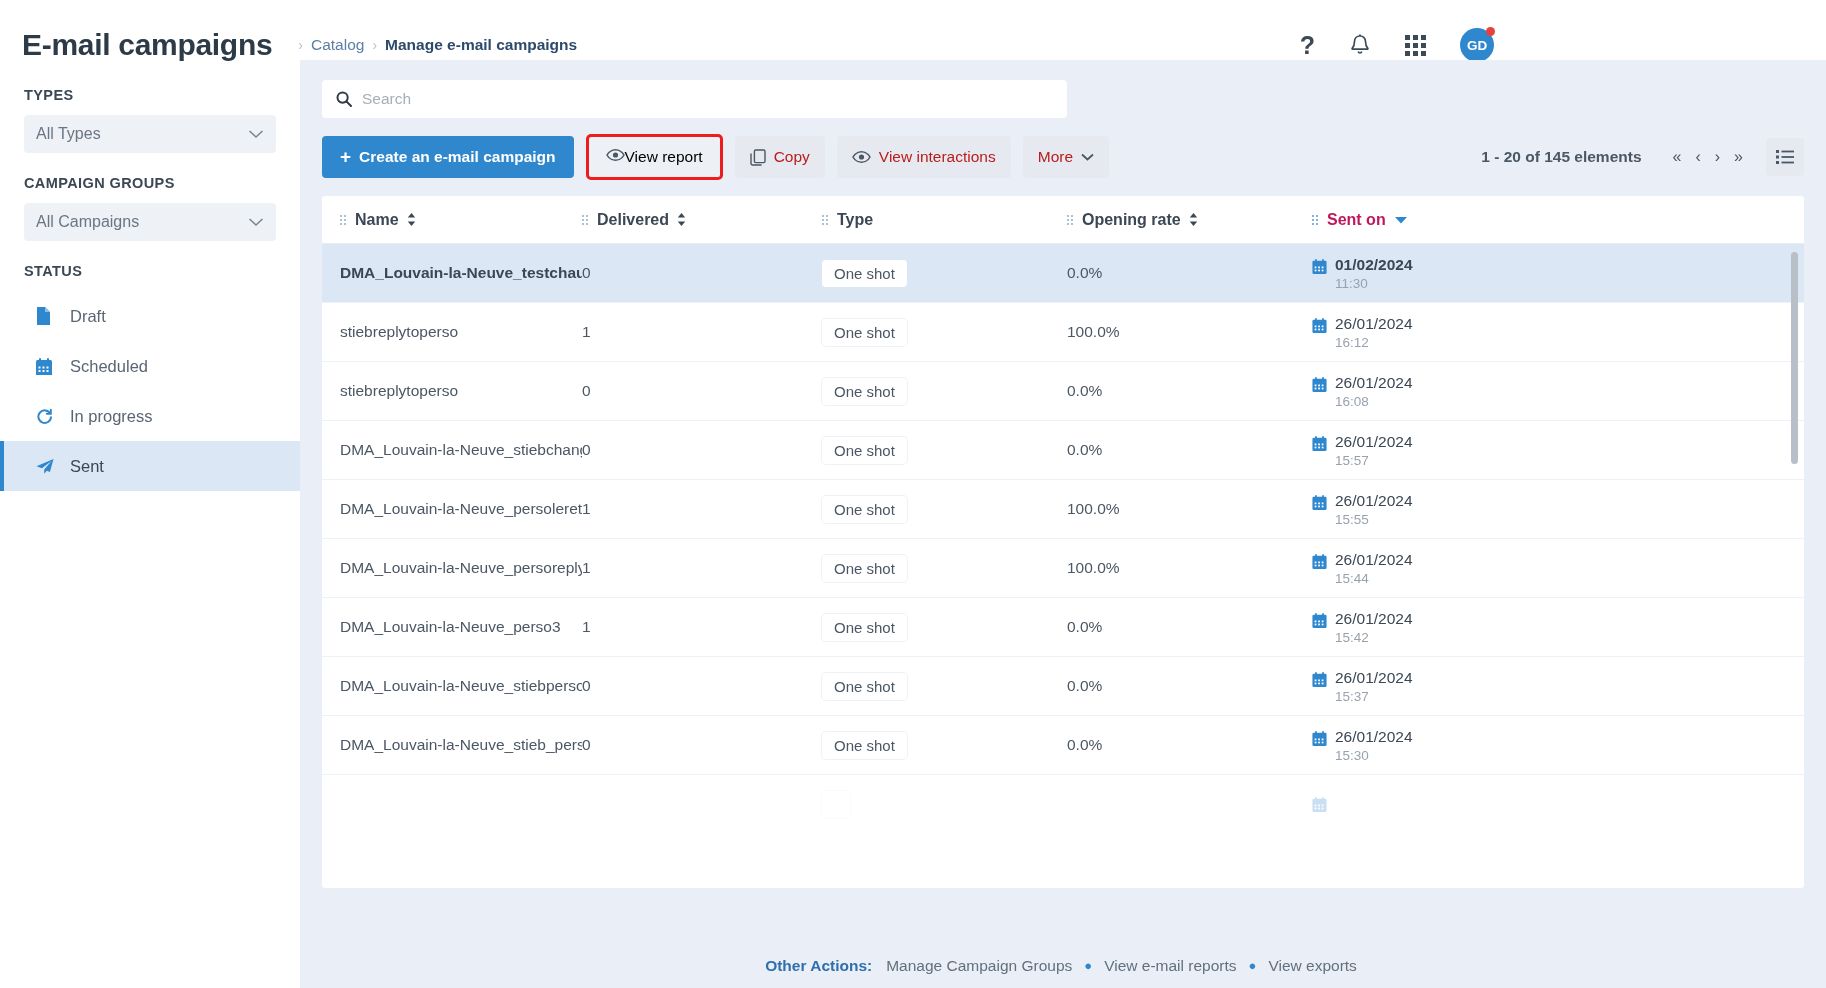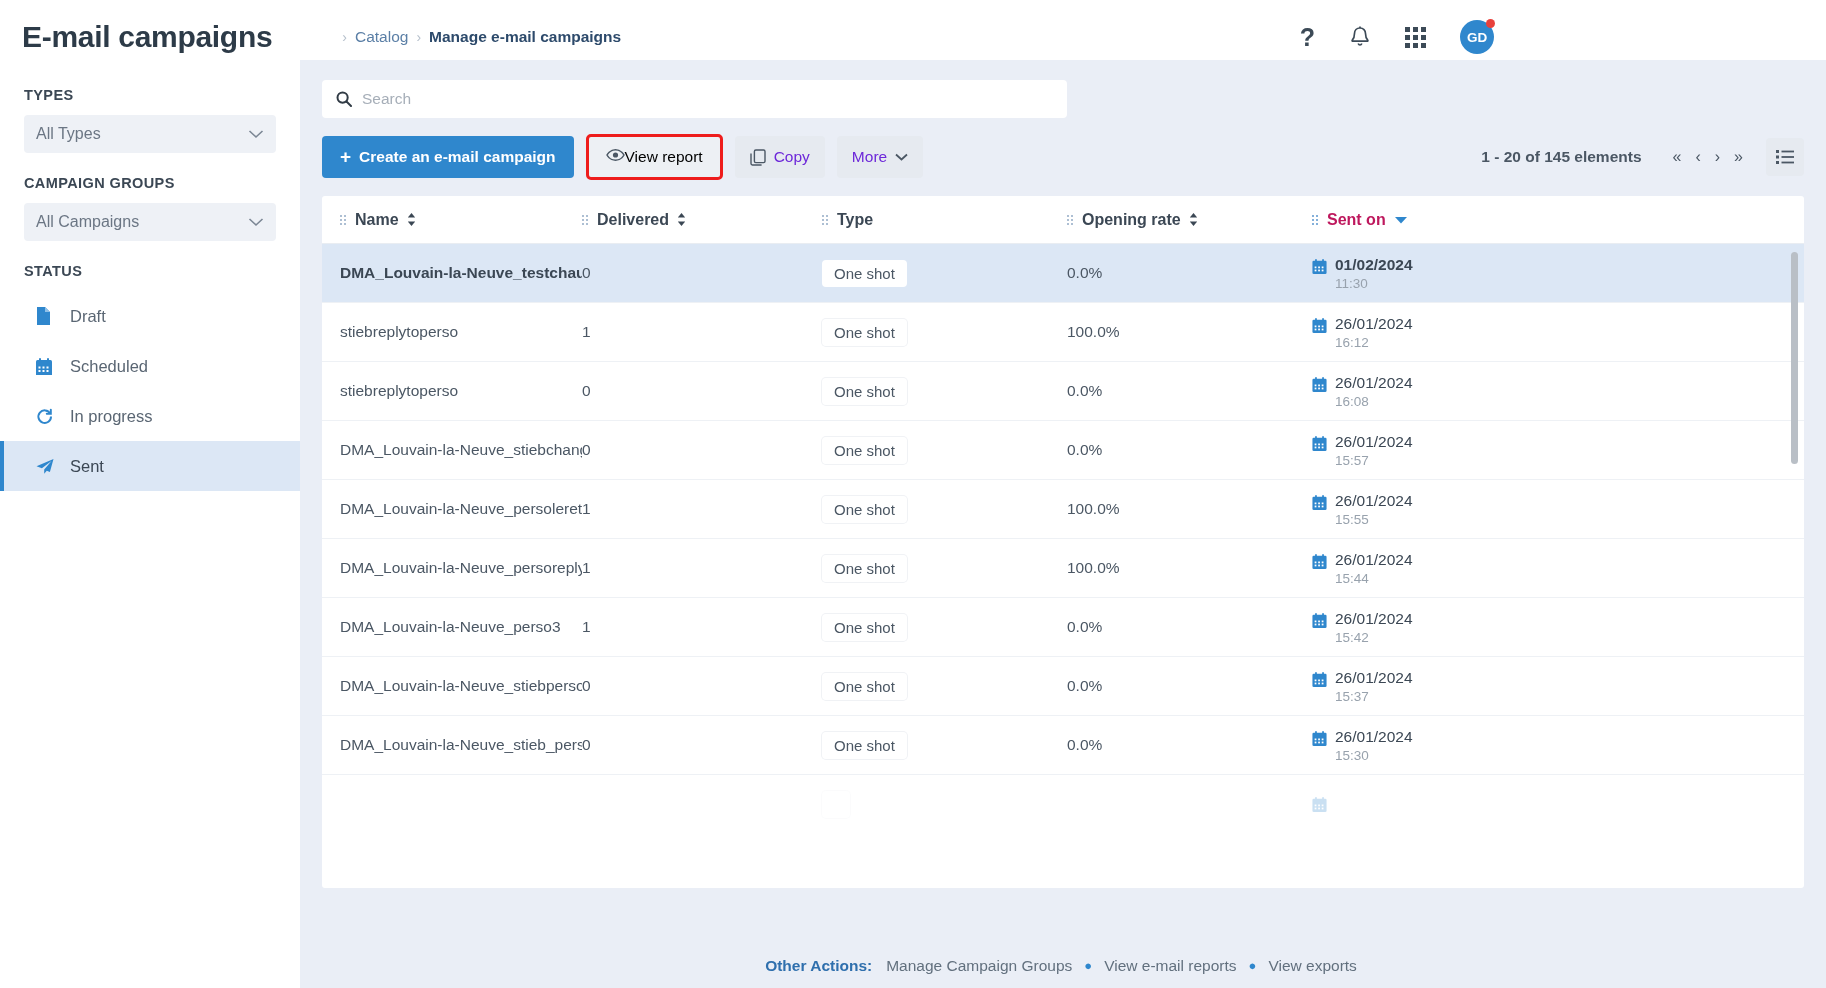--- a/index.html
+++ b/index.html
@@ -5,25 +5,24 @@
   * { box-sizing: border-box; margin: 0; padding: 0; }
   html, body {
     width: 1826px; height: 988px;
     font-family: "Liberation Sans", sans-serif;
     background: #ffffff;
     overflow: hidden;
   }
 
   
   .topbar {
-    position: absolute; top: 4px; left: 0; width: 1512px; height: 67px;
+    position: absolute; top: 12px; left: 0; width: 1512px; height: 67px;
     background: #ffffff;
     display: flex; align-items: center;
     border-bottom: 1px solid #ffffff;
-    gap: 44px;
   }
   .page-title {
     font-size: 30px; font-weight: 700; color: #2d3b48;
     margin-left: 22px; letter-spacing: -0.3px;
   }
   .breadcrumb { display: flex; align-items: center; margin-left: 18px; font-size: 15.5px; }
   .bc-sep { color: #b6c0cc; margin: 0 8px; font-size: 14px; }
   .bc-link { color: #5b7fa6; }
   .bc-current { color: #2d4a6b; font-weight: 600; }
 
@@ -102,21 +101,21 @@
   }
   .btn {
     height: 42px; border-radius: 4px; display: flex; align-items: center;
     font-size: 15.5px; padding: 0 15px; white-space: nowrap; cursor: pointer;
   }
   .btn-primary {
     background: #2f87cd; color: #ffffff; font-weight: 600; padding: 0 18px;
   }
   .btn-primary .plus { font-size: 19px; margin-right: 8px; font-weight: 700; }
   .btn-secondary {
-    background: #e6eaf0; color: #6d28d9; margin-left: 12px;
+    background: #e6eaf0; color: #b91c1c; margin-left: 12px;
   }
   .btn-secondary .bi { margin-right: 8px; display: flex; align-items: center; }
   .btn-highlighted {
     background: #edf0f4; border: 3px solid #ee1c1c; border-radius: 5px;
     height: 46px; margin-left: 12px; padding: 0 17px;
   }
   .btn .caret { margin-left: 8px; font-size: 11px; }
 
   .pager {
     margin-left: auto; display: flex; align-items: center;
@@ -344,20 +343,29 @@
     <div class="btn btn-secondary">
       <span class="bi">
         <svg width="16" height="17" viewBox="0 0 16 17" fill="none" stroke="#4b5764" stroke-width="1.4">
           <rect x="4.4" y="1" width="10.6" height="12.6" rx="1.4"></rect>
           <path d="M11.6 16H2.4A1.4 1.4 0 0 1 1 14.6V4.6"></path>
         </svg>
       </span>
       <span>Copy</span>
     </div>
 
+    <div class="btn btn-secondary">
+      <span class="bi">
+        <svg width="19" height="14" viewBox="0 0 19 14" fill="none" stroke="#4b5764" stroke-width="1.5">
+          <path d="M1 7s3-5.3 8.5-5.3S18 7 18 7s-3 5.3-8.5 5.3S1 7 1 7z"></path>
+          <circle cx="9.5" cy="7" r="2.6" fill="#4b5764" stroke="none"></circle>
+        </svg>
+      </span>
+      <span>View interactions</span>
+    </div>
 
     <div class="btn btn-secondary">
       <span>More</span>
       <span class="caret">
         <svg width="13" height="8" viewBox="0 0 13 8" fill="none" stroke="#4b5764" stroke-width="1.8">
             <path d="M1 1.5L6.5 6.5L12 1.5"></path>
           </svg>
       </span>
     </div>
 

